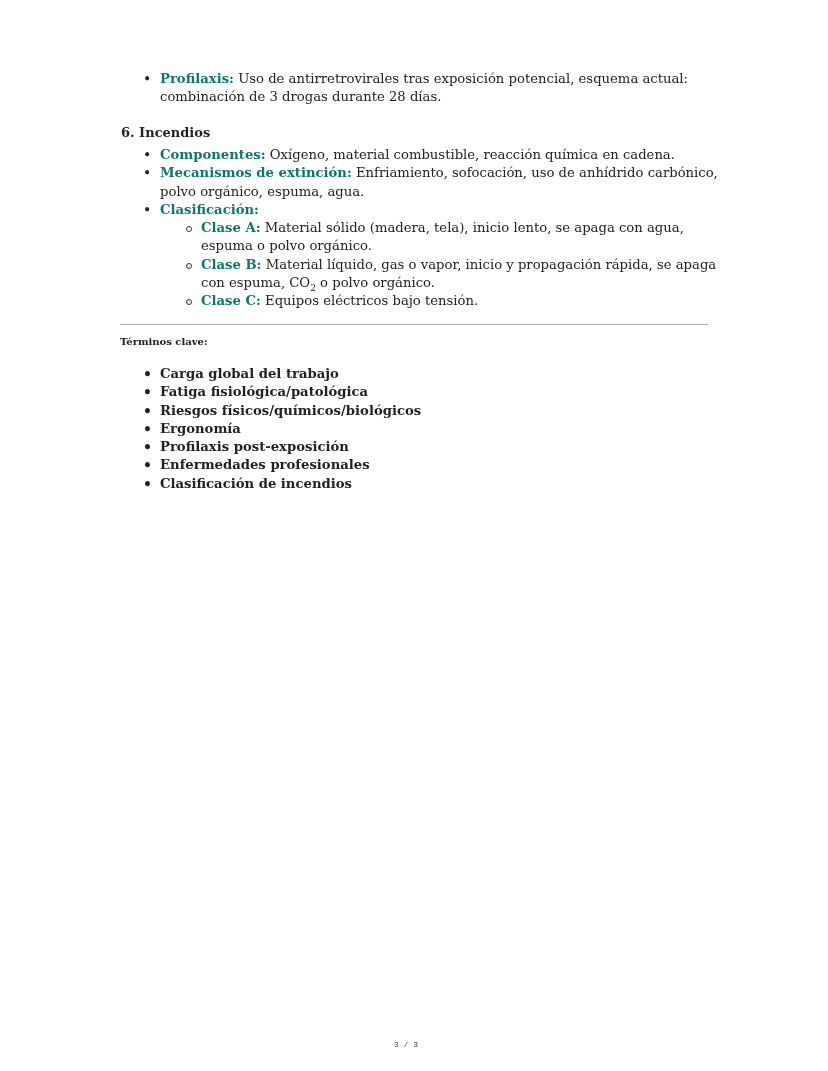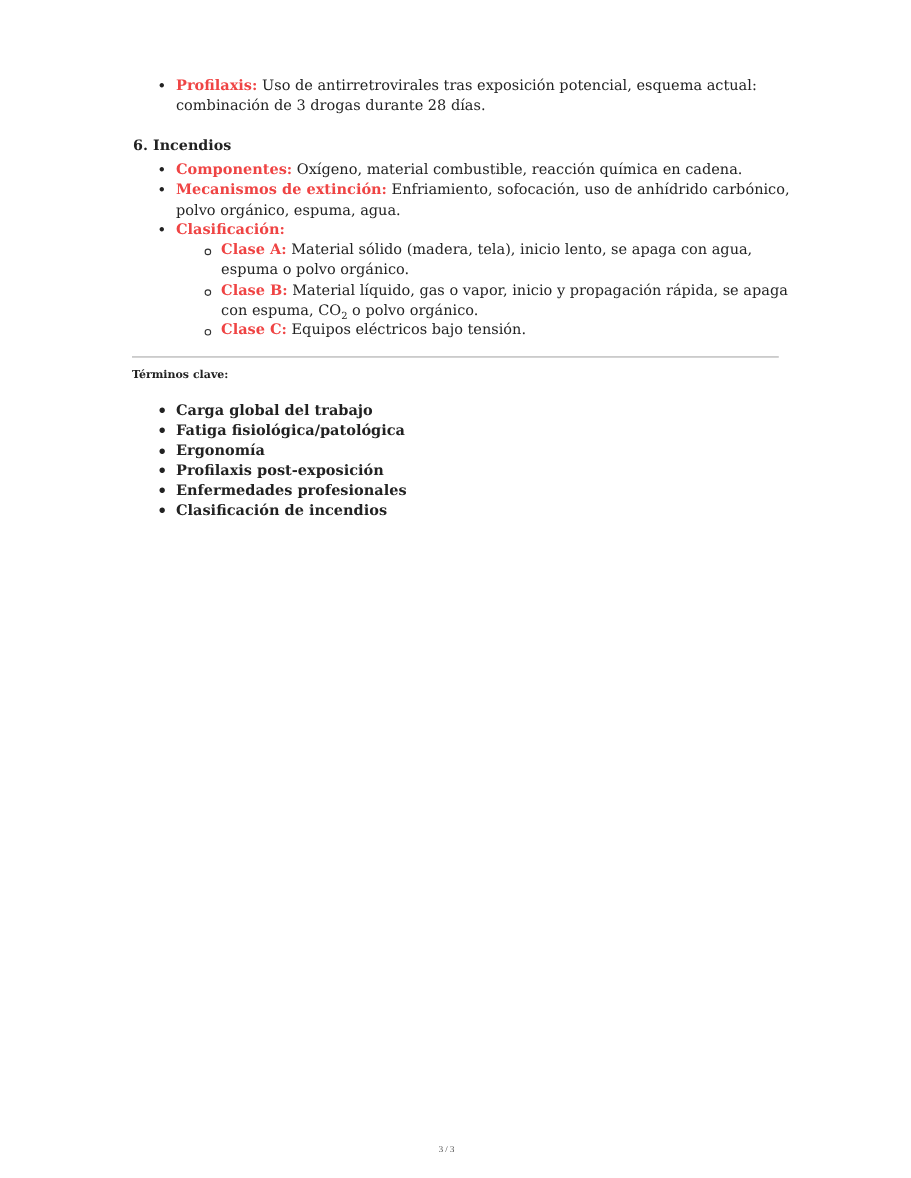--- a/index.html
+++ b/index.html
@@ -7,26 +7,26 @@
          font-family:"DejaVu Serif","Liberation Serif",serif; color:#222; }
   .page { position:absolute; left:0; top:0; width:828px; height:1071px; }
   .txt { font-size:13.2px; line-height:18.3px; }
   ul { margin:0; padding:0; list-style:none; }
   li { position:relative; }
   .l1 { position:absolute; left:160px; width:560px; }
   .l1 li::before { content:"\2022"; position:absolute; left:-17px; top:0; font-size:14px; }
   .l2 { padding-left:41px; }
   .l2 li::before { content:""; position:absolute; left:-15px; top:7px; width:4px; height:4px;
                    border:1px solid #333; border-radius:50%; }
-  b { font-weight:bold; color:#ef4444; }
+  b { font-weight:bold; color:#0f766e; }
   h2 { position:absolute; left:121px; top:122px; margin:0; font-size:13px; font-weight:bold; line-height:22px; color:#222; }
   .hr { position:absolute; left:120px; top:324px; width:588px; height:0; border-top:1.5px solid #aaa; }
   .kt { position:absolute; left:120px; top:333px; font-size:10px; font-weight:bold; line-height:18px; }
   .footer { position:absolute; left:0; width:812px; top:1040px; text-align:center;
-            font-family:Liberation Serif, serif; font-size:8px; color:#444; }
+            font-family:Liberation Mono, monospace; font-size:8px; color:#444; }
 </style>
 </head>
 <body>
 
 <div class="page">
 
   <ul class="l1 txt" style="top:70px;">
     <li><b>Profilaxis:</b><span> Uso de antirretrovirales tras exposición potencial, esquema actual: combinación de 3 drogas durante 28 días.</span></li>
   </ul>
 
@@ -44,20 +44,21 @@
     </li>
   </ul>
 
   <div class="hr"></div>
 
   <div class="kt">Términos clave:</div>
 
   <ul class="l1 txt" style="top:365px; font-weight:bold;">
     <li>Carga global del trabajo</li>
     <li>Fatiga fisiológica/patológica</li>
+    <li>Riesgos físicos/químicos/biológicos</li>
     <li>Ergonomía</li>
     <li>Profilaxis post-exposición</li>
     <li>Enfermedades profesionales</li>
     <li>Clasificación de incendios</li>
   </ul>
 
   <div class="footer">3 / 3</div>
 </div>
 
 </body></html>

